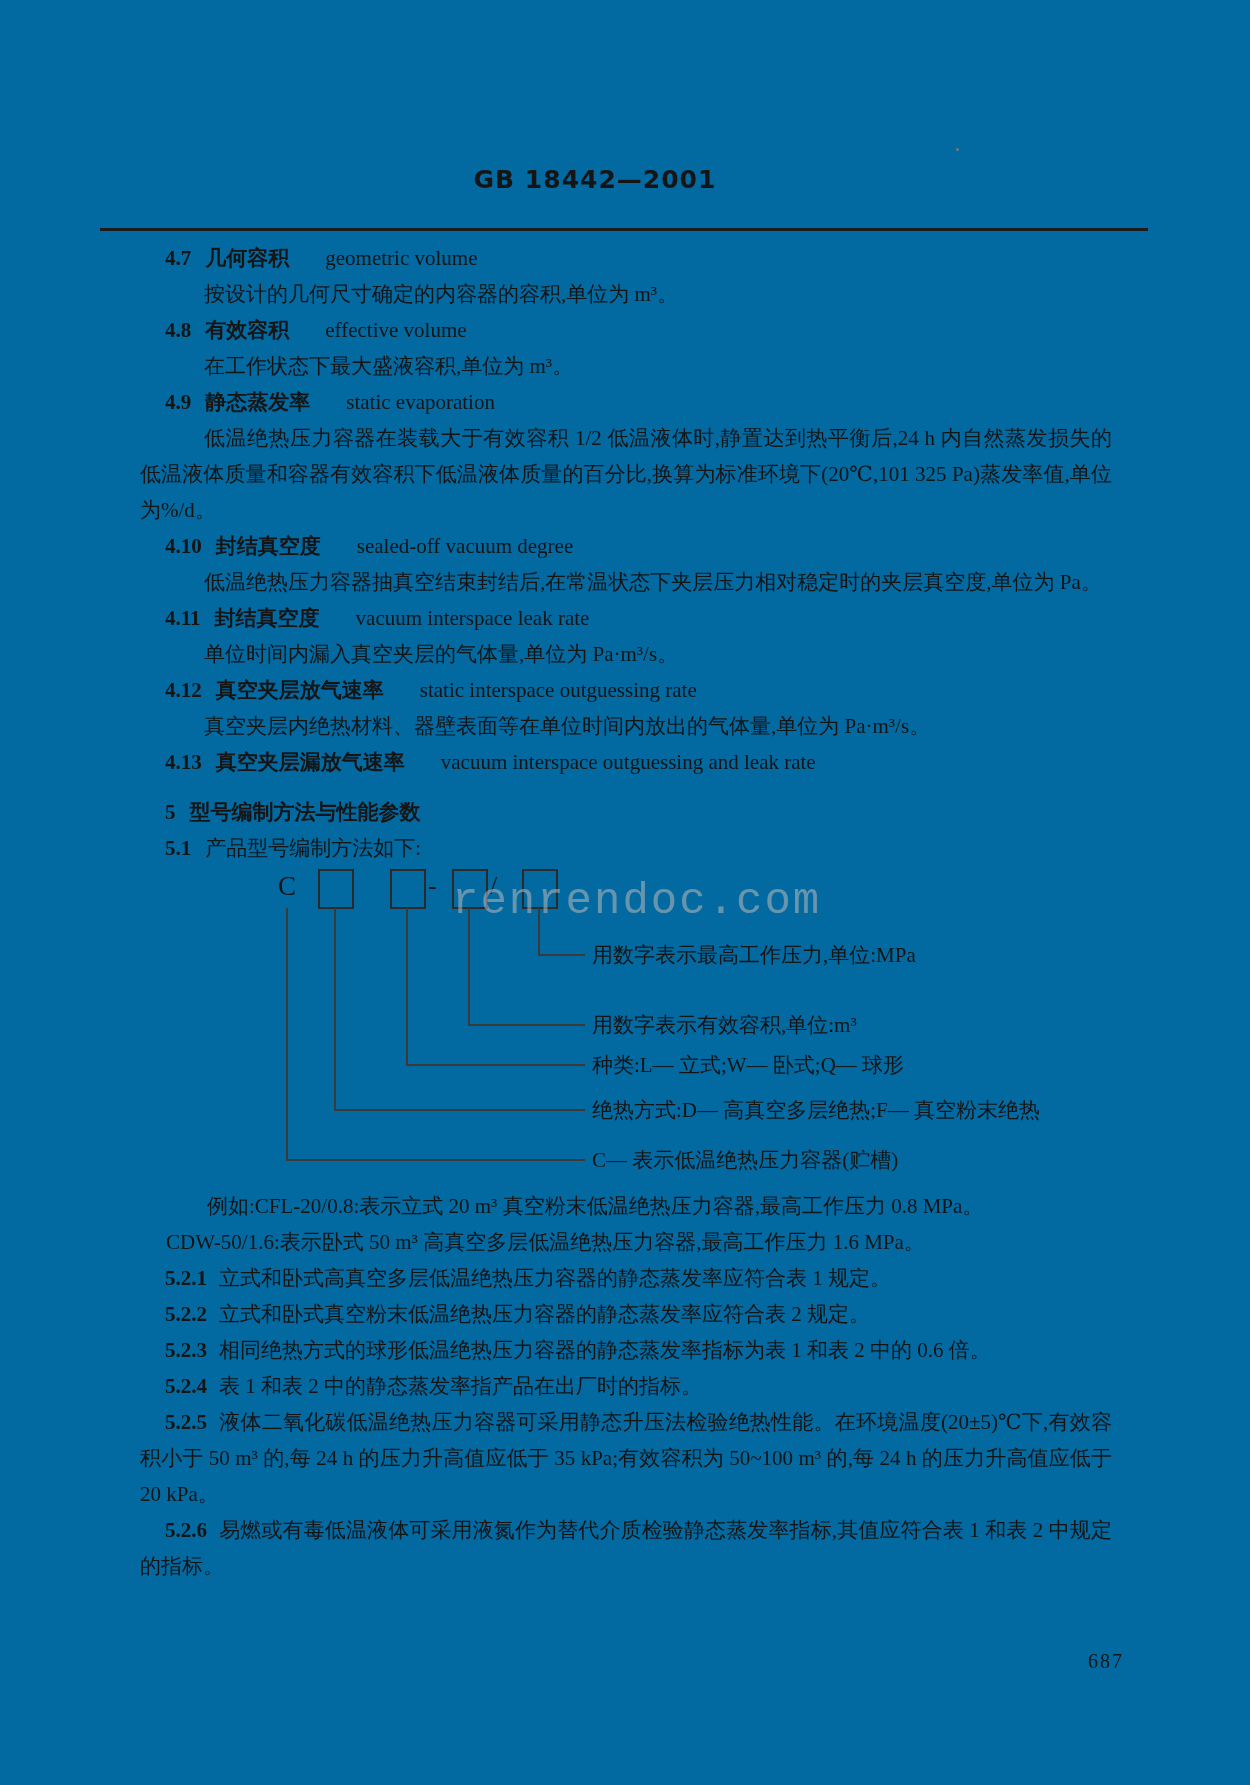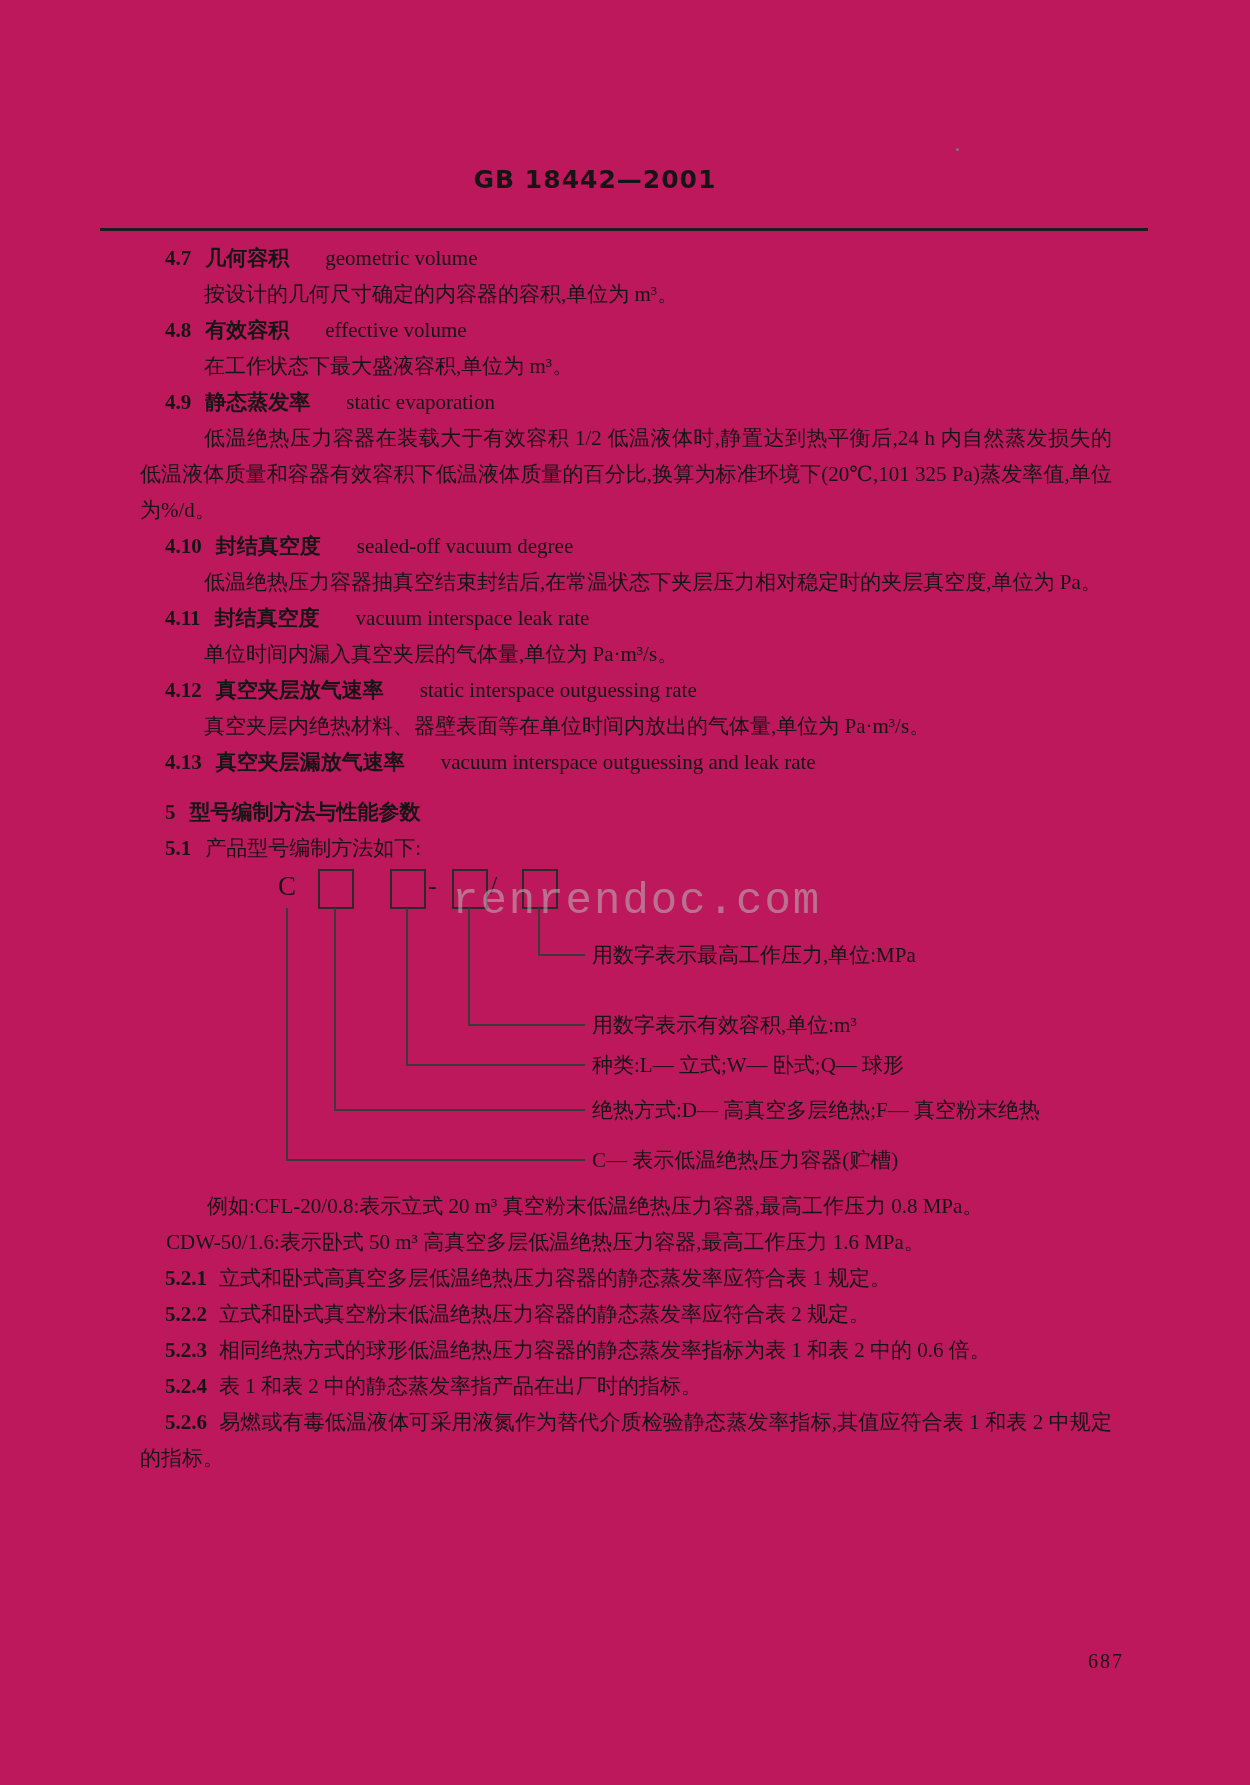--- a/index.html
+++ b/index.html
@@ -1,20 +1,20 @@
 <!DOCTYPE html>
 <html><head>
 <meta charset="utf-8">
 <style>
   html,body{margin:0;padding:0;background:#e8e8e8;}
   .page{
     position:relative;
     width:1250px;height:1785px;
     margin:0 auto;
-    background:#be185d;
+    background:#0369a1;
     color:#151515;
     font-family:"Liberation Serif","DejaVu Serif",serif;
     overflow:hidden;
   }
   .doc-code{
     position:absolute;top:165px;left:0;width:1190px;
     text-align:center;
     font-family:"DejaVu Sans","Liberation Sans",sans-serif;
     font-weight:bold;font-size:25px;letter-spacing:1px;
   }
@@ -133,20 +133,21 @@
 
     <div id="subclauses">
       <p class="sub"><span class="num">5.2.1</span><span>立式和卧式高真空多层低温绝热压力容器的静态蒸发率应符合表 1 规定。</span></p>
 
       <p class="sub"><span class="num">5.2.2</span><span>立式和卧式真空粉末低温绝热压力容器的静态蒸发率应符合表 2 规定。</span></p>
 
       <p class="sub"><span class="num">5.2.3</span><span>相同绝热方式的球形低温绝热压力容器的静态蒸发率指标为表 1 和表 2 中的 0.6 倍。</span></p>
 
       <p class="sub"><span class="num">5.2.4</span><span>表 1 和表 2 中的静态蒸发率指产品在出厂时的指标。</span></p>
 
+      <p class="sub"><span class="num">5.2.5</span><span>液体二氧化碳低温绝热压力容器可采用静态升压法检验绝热性能。在环境温度(20±5)℃下,有效容积小于 50 m³ 的,每 24 h 的压力升高值应低于 35 kPa;有效容积为 50~100 m³ 的,每 24 h 的压力升高值应低于 20 kPa。</span></p>
 
       <p class="sub"><span class="num">5.2.6</span><span>易燃或有毒低温液体可采用液氮作为替代介质检验静态蒸发率指标,其值应符合表 1 和表 2 中规定的指标。</span></p>
     </div>
 
   </div>
 
   <div class="page-num">687</div>
 </div>
 
 </body></html>

